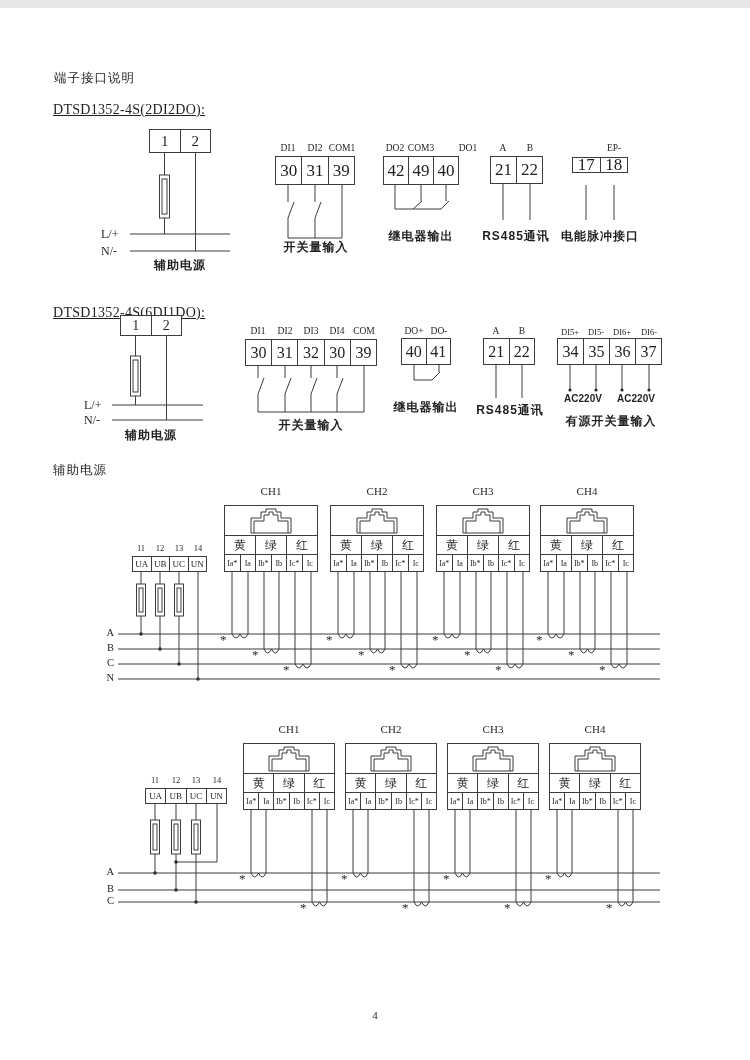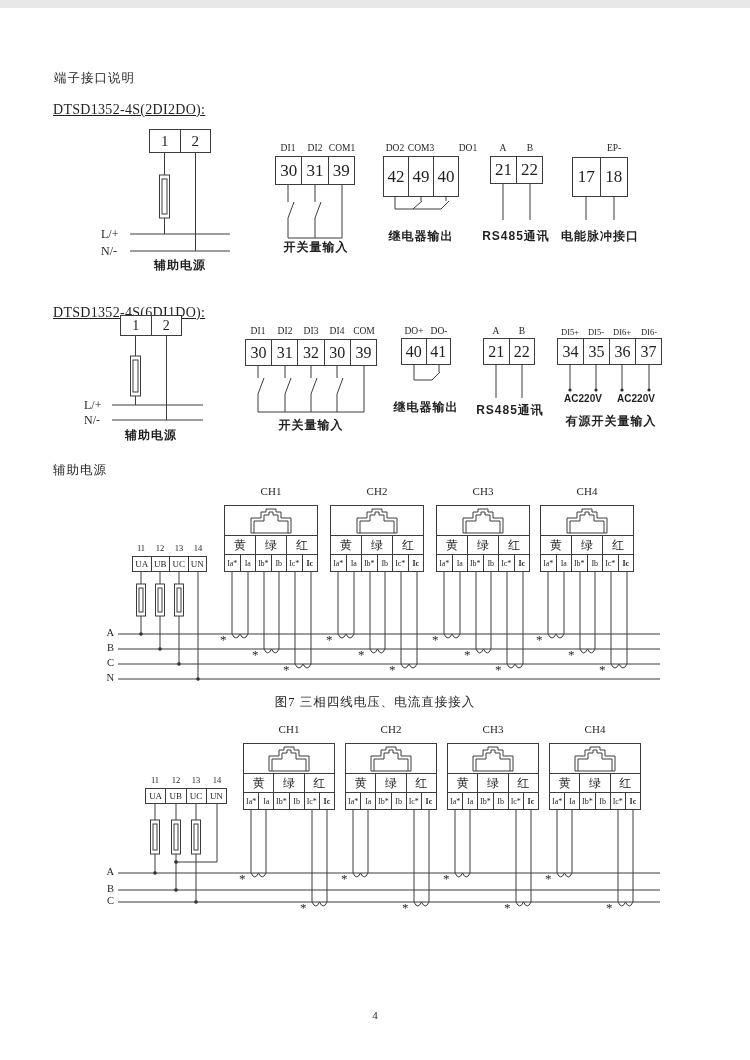--- a/index.html
+++ b/index.html
@@ -29,21 +29,21 @@
 
   .chblock{position:absolute;height:67px;border:1px solid #3c3c3c;background:#fff;box-sizing:border-box;}
   .ch-conn{height:30px;border-bottom:1px solid #3c3c3c;display:flex;align-items:flex-end;justify-content:center;box-sizing:border-box;}
   .ch-conn svg{display:block;margin-bottom:1px;}
   .ch-conn path{stroke:#3c3c3c;fill:none;stroke-width:1;}
   .ch-colors{height:19px;border-bottom:1px solid #3c3c3c;display:flex;box-sizing:border-box;font-size:12px;}
   .ch-colors>div{flex:1;display:flex;align-items:center;justify-content:center;border-right:1px solid #3c3c3c;}
   .ch-colors>div:last-child{border-right:none;}
   .ch-terms{height:16px;display:flex;box-sizing:border-box;font-size:8px;}
   .ch-terms>div{flex:1;display:flex;align-items:center;justify-content:center;border-right:1px solid #3c3c3c;}
-  .ch-terms>div:last-child{border-right:none;font-weight:bold;}
+  .ch-terms>div:last-child{border-right:none;}
 
   svg.wires{position:absolute;left:0;top:0;}
   svg.wires path{stroke:#3c3c3c;stroke-width:1;fill:none;}
   svg.wires rect{stroke:#3c3c3c;stroke-width:1;fill:#fff;}
   svg.wires rect.inner{fill:none;}
   svg.wires circle{fill:#2a2a2a;stroke:none;}
 </style>
 </head>
 <body>
 
@@ -167,38 +167,38 @@
   <div class="tbox" style="left:275px;top:148px;width:80px;height:29px;font-size:17px">
     <div>30</div>
     <div>31</div>
     <div>39</div>
   </div>
   <div class="abs ctr blabel" style="left:316px;top:231px">开关量输入</div>
 
   <div class="abs ctr hdr" style="left:395px;top:135px">DO2</div>
   <div class="abs ctr hdr" style="left:421px;top:135px">COM3</div>
   <div class="abs ctr hdr" style="left:468px;top:135px">DO1</div>
-  <div class="tbox" style="left:383px;top:148px;width:76px;height:41px;font-size:17px">
+  <div class="tbox" style="left:383px;top:148px;width:76px;height:29px;font-size:17px">
     <div>42</div>
     <div>49</div>
     <div>40</div>
   </div>
   <div class="abs ctr blabel" style="left:421px;top:220px">继电器输出</div>
 
   <div class="abs ctr hdr" style="left:503px;top:135px">A</div>
   <div class="abs ctr hdr" style="left:530px;top:135px">B</div>
   <div class="tbox" style="left:490px;top:148px;width:53px;height:28px;font-size:17px">
     <div>21</div>
     <div>22</div>
   </div>
   <div class="abs ctr blabel" style="left:516px;top:220px">RS485通讯</div>
 
   <div class="abs ctr hdr" style="left:586px;top:152px">EP+</div>
   <div class="abs ctr hdr" style="left:614px;top:135px">EP-</div>
-  <div class="tbox" style="left:572px;top:149px;width:56px;height:40px;font-size:17px">
+  <div class="tbox" style="left:572px;top:149px;width:56px;height:16px;font-size:17px">
     <div>17</div>
     <div>18</div>
   </div>
   <div class="abs ctr blabel" style="left:600px;top:220px">电能脉冲接口</div>
 
   <div class="abs model" style="left:53px;top:297px">DTSD1352-4S(6DI1DO):</div>
 
   <div class="tbox" style="left:120px;top:307px;width:62px;height:21px;font-size:14px">
     <div>1</div>
     <div>2</div>
@@ -365,21 +365,20 @@
   <div class="abs star" style="left:326px;top:626px">*</div>
   <div class="abs star" style="left:358px;top:641px">*</div>
   <div class="abs star" style="left:389px;top:656px">*</div>
   <div class="abs star" style="left:432px;top:626px">*</div>
   <div class="abs star" style="left:464px;top:641px">*</div>
   <div class="abs star" style="left:495px;top:656px">*</div>
   <div class="abs star" style="left:536px;top:626px">*</div>
   <div class="abs star" style="left:568px;top:641px">*</div>
   <div class="abs star" style="left:599px;top:656px">*</div>
 
-  <div class="abs ctr caption" style="left:375px;top:686px">图7 三相四线电压、电流直接接入</div>
 
   <div class="abs ctr chtitle" style="left:289px;top:715px">CH1</div>
   <div class="abs ctr chtitle" style="left:391px;top:715px">CH2</div>
   <div class="abs ctr chtitle" style="left:493px;top:715px">CH3</div>
   <div class="abs ctr chtitle" style="left:595px;top:715px">CH4</div>
 
   <div class="chblock" style="left:243px;top:735px;width:92px">
     <div class="ch-conn">
       <svg width="44" height="26" viewBox="0 0 44 26">
           <path d="M2,25V10H12V4H17V1H27V4H32V10H42V25Z"></path>

